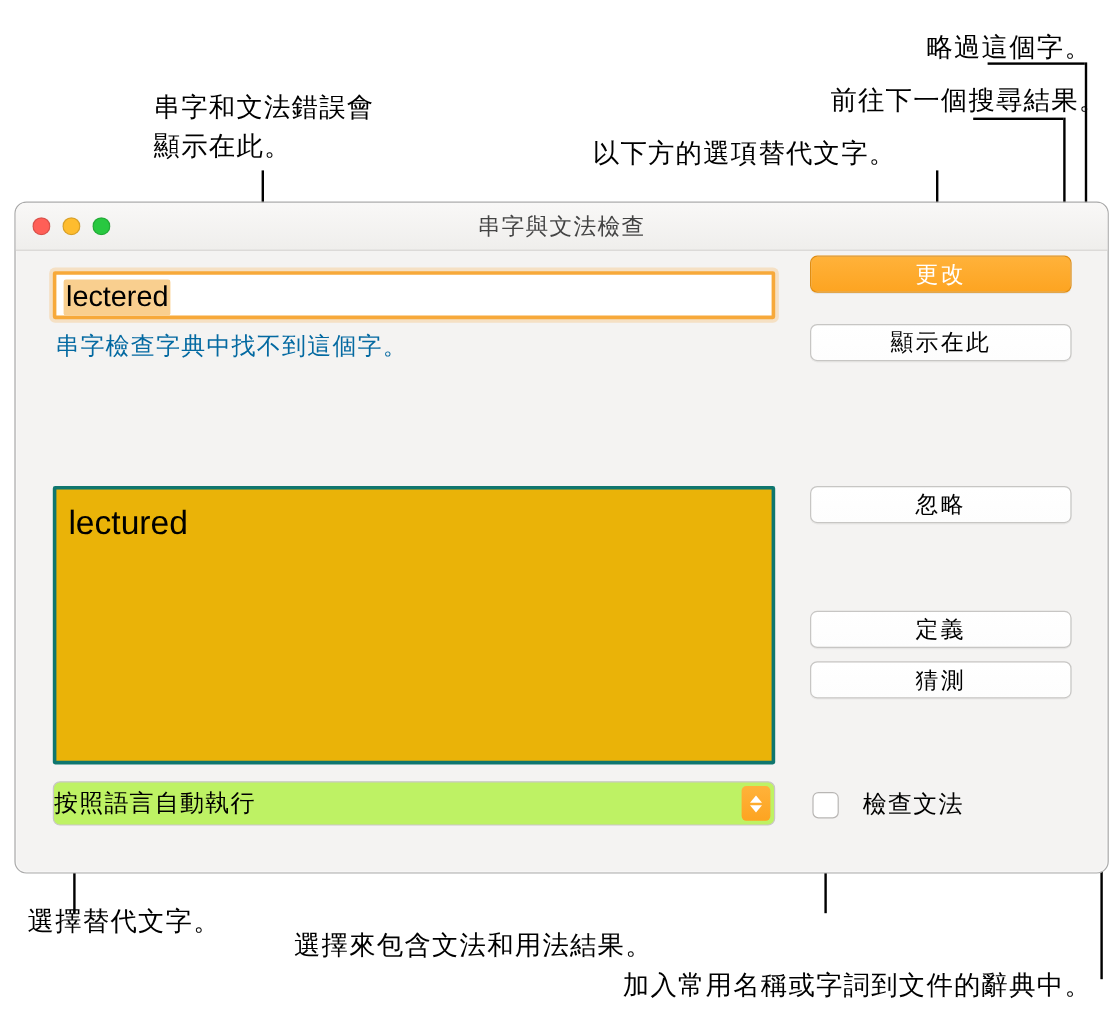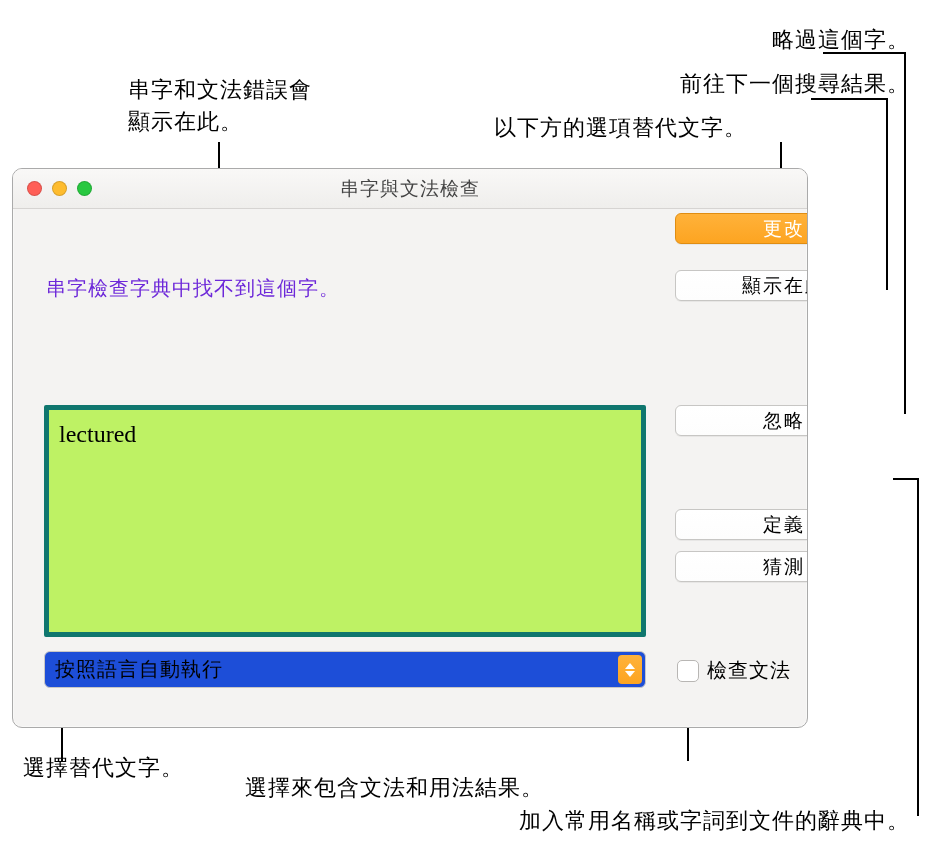--- a/index.html
+++ b/index.html
@@ -21,28 +21,27 @@
     white-space: pre-line;
   }
   .leader {
     position: absolute;
     background: #000;
   }
   .window {
     position: absolute;
     left: 12px;
     top: 168px;
-    width: 796px;
+    width: 912px;
     height: 560px;
     border: 1px solid #aaa;
     border-radius: 10px;
     background: #f4f3f2;
     box-shadow: inset 0 0 0 1px rgba(255,255,255,0.4);
     overflow: hidden;
-    font-family: Liberation Serif, serif;
   }
   .titlebar {
     height: 40px;
     background: linear-gradient(#f9f8f7, #efeeec);
     border-bottom: 1px solid #d6d4d2;
     display: flex;
     align-items: center;
     position: relative;
   }
   .traffic {
@@ -84,21 +83,21 @@
     margin: 4px 0 0 6px;
     font-size: 24px;
     background: #f9cf8f;
     padding: 1px 2px;
     border-radius: 2px;
   }
   .hint {
     position: absolute;
     left: 33px; top: 66px;
     font-size: 20px;
-    color: #6d28d9;
+    color: #0369a1;
     letter-spacing: 1px;
   }
   .btn {
     position: absolute;
     width: 218px; height: 31px;
     background: linear-gradient(#ffffff,#fdfdfd);
     border: 1px solid #c7c6c4;
     border-radius: 6px;
     font-size: 19px;
     letter-spacing: 2px;
@@ -111,37 +110,36 @@
   .btn.primary {
     background: linear-gradient(#ffb23a,#fda421);
     border: 1px solid #e08d12;
     color: #fff;
     font-weight: 500;
   }
   .sugg-box {
     position: absolute;
     left: 31px; top: 196px;
     width: 602px; height: 232px;
-    background: #bef264;
-    border: 5px solid #0f766e;
+    background: #eab308;
+    border: 3px solid #0f766e;
     border-radius: 2px;
     padding: 6px 10px;
-    font-size: 24px;
+    font-size: 28px;
     line-height: 1.55;
   }
   .lang-select {
     position: absolute;
     left: 31px; top: 442px;
     width: 602px; height: 37px;
-    background: #1d4ed8;
+    background: #bef264;
     border: 1px solid #c9c7c5;
     border-radius: 6px;
     display: flex;
     align-items: center;
-    padding-left: 10px;
     font-size: 20px;
     letter-spacing: 1px;
     position: absolute;
   }
   .lang-select .stepper {
     position: absolute;
     right: 3px; top: 3px;
     width: 24px; height: 29px;
     background: linear-gradient(#ffb23a,#fda421);
     border-radius: 4px;
@@ -156,38 +154,38 @@
     border-left: 5px solid transparent;
     border-right: 5px solid transparent;
   }
   .stepper .up { border-bottom: 6px solid #fff; }
   .stepper .dn { border-top: 6px solid #fff; }
   .check {
     position: absolute;
     left: 664px; top: 448px;
     display: flex;
     align-items: center;
-    gap: 8px;
+    gap: 20px;
     font-size: 20px;
     letter-spacing: 1px;
   }
   .check .box {
     width: 22px; height: 22px;
     background: #fff;
     border: 1px solid #b8b6b4;
     border-radius: 5px;
   }
 </style>
 </head>
 <body>
 
 <div class="callout" style="left:128px; top:76px;font-family:Liberation Mono, monospace;">串字和文法錯誤會
 顯示在此。</div>
 <div class="callout" style="right:21px; top:24px;">略過這個字。</div>
-<div class="callout" style="right:21px; top:68px;text-align:right;">前往下一個搜尋結果。</div>
+<div class="callout" style="right:9px; top:68px;text-align:right;">前往下一個搜尋結果。</div>
 <div class="callout" style="left:462px; top:112px;margin-left:32px;">以下方的選項替代文字。</div>
 <div class="callout" style="left:23px; top:752px;">選擇替代文字。</div>
 <div class="callout" style="left:245px; top:772px;">選擇來包含文法和用法結果。</div>
 <div class="callout" style="right:21px; top:805px;">加入常用名稱或字詞到文件的辭典中。</div>
 
 <div class="leader" style="left:218px; top:142px; width:2px; height:80px;"></div>
 <div class="leader" style="left:780px; top:142px; width:2px; height:52px;"></div>
 <div class="leader" style="left:886px; top:98px; width:2px; height:192px;"></div>
 <div class="leader" style="left:811px; top:98px; width:75px; height:2px;"></div>
 <div class="leader" style="left:904px; top:52px; width:2px; height:362px;"></div>
@@ -201,20 +199,23 @@
   <div class="titlebar">
     <div class="traffic">
       <div class="tl red"></div>
       <div class="tl yel"></div>
       <div class="tl grn"></div>
     </div>
     <div class="title">串字與文法檢查</div>
   </div>
   <div class="body-area">
 
+    <div class="word-field">
+      <span class="mis">lectered</span>
+    </div>
     <div class="hint">串字檢查字典中找不到這個字。</div>
 
     <div class="btn primary" style="left:662px; top:4px;">更改</div>
     <div class="btn" style="left:662px; top:61px;">顯示在此</div>
 
     <div class="sugg-box">
       <div>lectured</div>
     </div>
 
     <div class="btn" style="left:662px; top:196px;">忽略</div>

